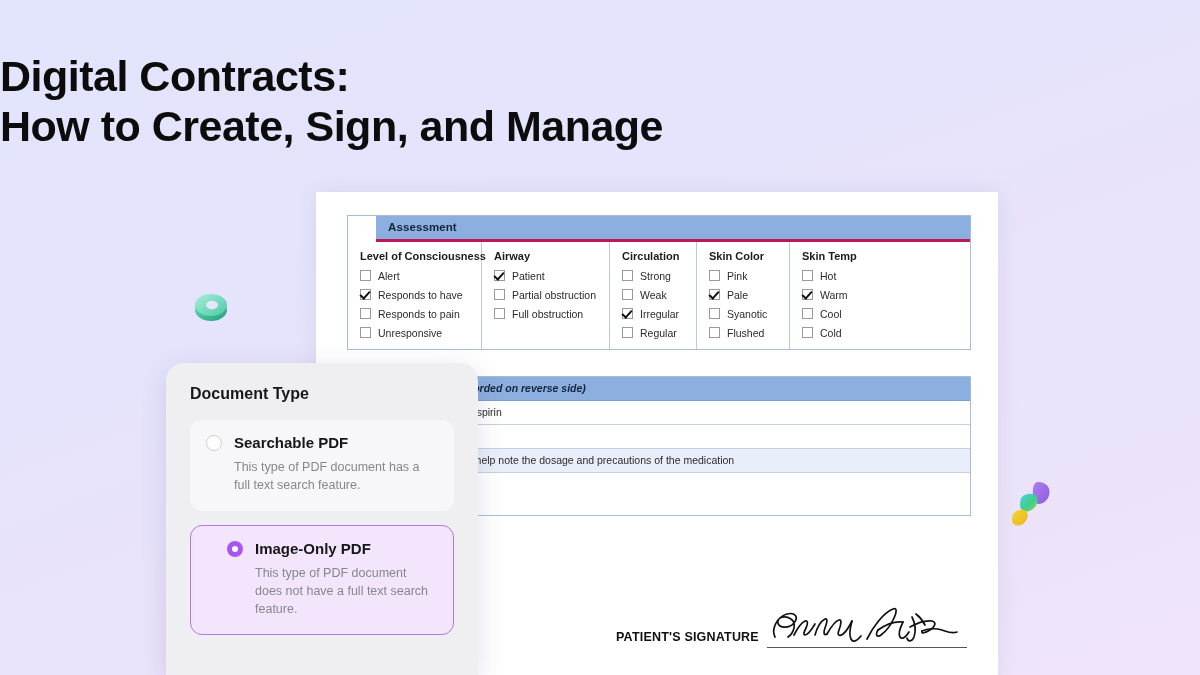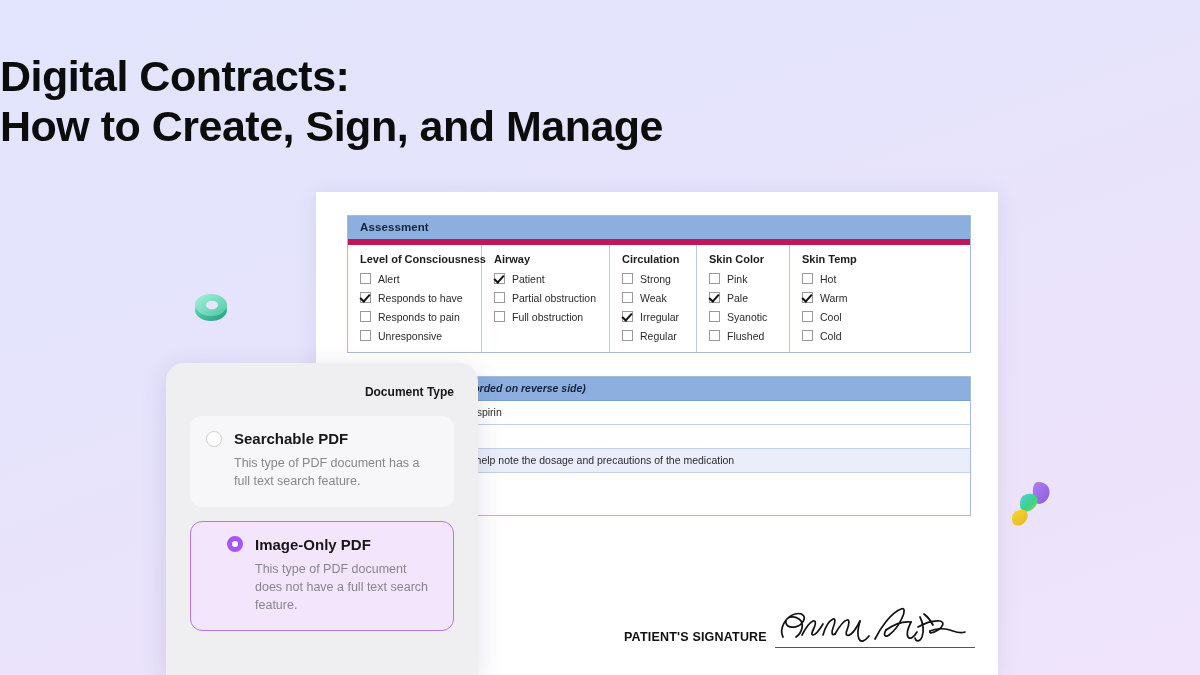--- a/index.html
+++ b/index.html
@@ -68,26 +68,27 @@
   .assess-table {
     position: absolute;
     left: 31px;
     top: 23px;
     width: 624px;
     border: 1px solid #a8bcd8;
     background: #fff;
   }
   .assess-header {
     background: #8cafdf;
-    border-bottom: 6px solid #be185d;
+    border-bottom: 3px solid #be185d;
     padding: 5px 12px 6px;
     font-size: 11.5px;
     font-weight: 700;
     color: #16243a;
     letter-spacing: 0.1px;
+    margin-left: 28px;
   }
   .assess-cols {
     display: flex;
   }
   .assess-col {
     padding: 8px 0 10px 12px;
     border-right: 1px solid #b8cade;
   }
   .assess-col:last-child { border-right: none; }
   .col-w0 { width: 134px; }
@@ -169,21 +170,21 @@
     overflow: hidden;
   }
   .med-empty {
     height: 42px;
     background: #fff;
   }
 
   
   .sig-wrap {
     position: absolute;
-    left: 308px;
+    left: 300px;
     top: 412px;
     display: flex;
     align-items: flex-end;
   }
   .sig-label {
     font-size: 12.5px;
     font-weight: 700;
     color: #111;
     letter-spacing: 0.2px;
     padding-bottom: 4px;
@@ -208,42 +209,41 @@
     left: 166px;
     top: 363px;
     width: 312px;
     height: 312px;
     background: #efeff2;
     border-radius: 18px 18px 0 0;
     box-shadow: 0 6px 26px rgba(70, 60, 125, 0.16);
     padding: 22px 24px 0;
   }
   .dt-title {
-    font-size: 12px;
+    font-size: 16px;
     font-weight: 700;
     color: #17171a;
     margin-bottom: 17px;
-    text-align: right;
   }
   .dt-option {
     border-radius: 12px;
     padding: 14px 16px 16px;
     margin-bottom: 14px;
   }
   .dt-option.plain {
     background: #f7f7f9;
   }
   .dt-option.selected {
     background: #f3e6fc;
     border: 1px solid #b476e8;
     padding-left: 36px;
   }
   .dt-opt-head {
     display: flex;
-    align-items: center;
+    align-items: flex-end;
     margin-bottom: 7px;
   }
   .radio {
     width: 16px;
     height: 16px;
     border-radius: 50%;
     border: 1.5px solid #cfcfd6;
     background: #fff;
     margin-right: 12px;
     flex: 0 0 auto;

